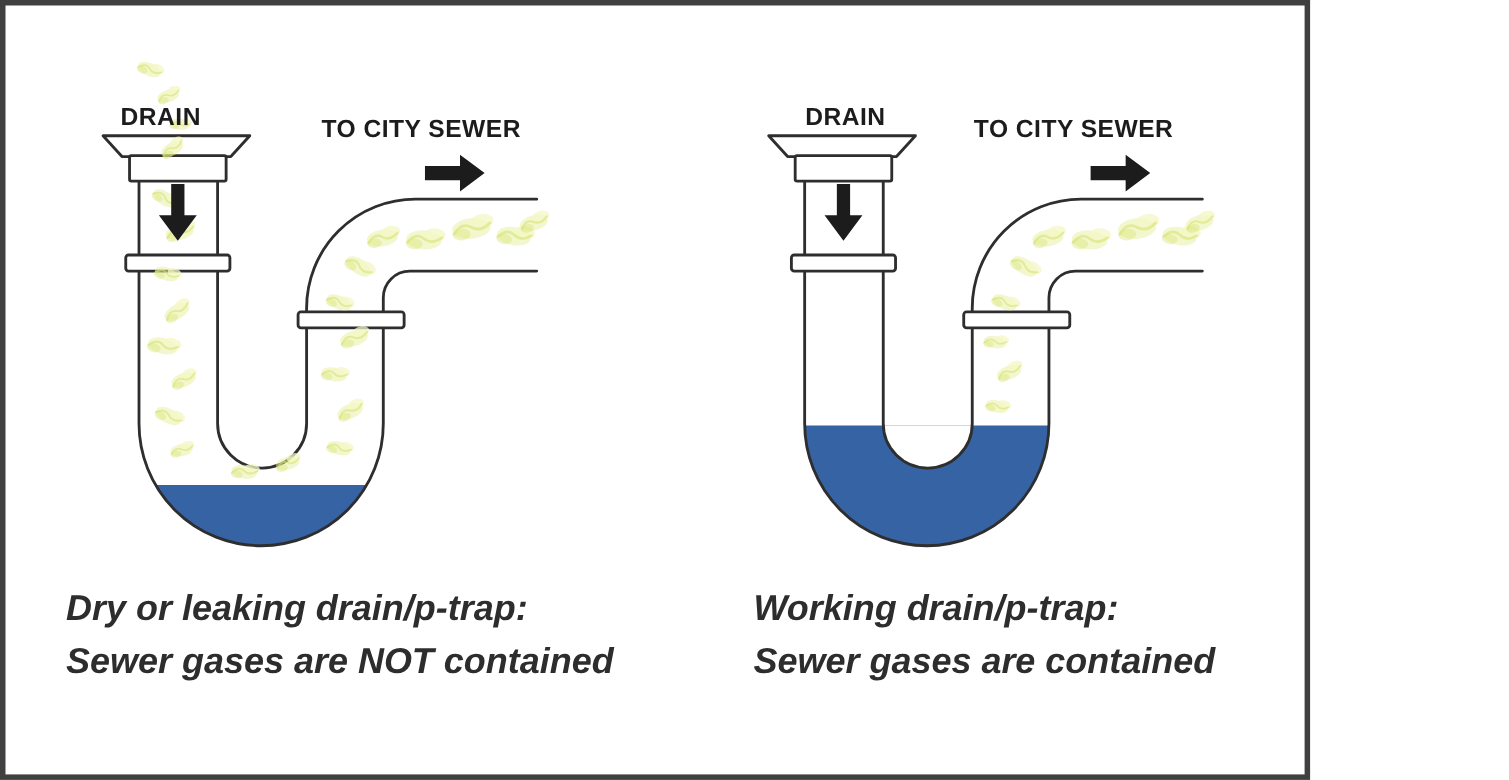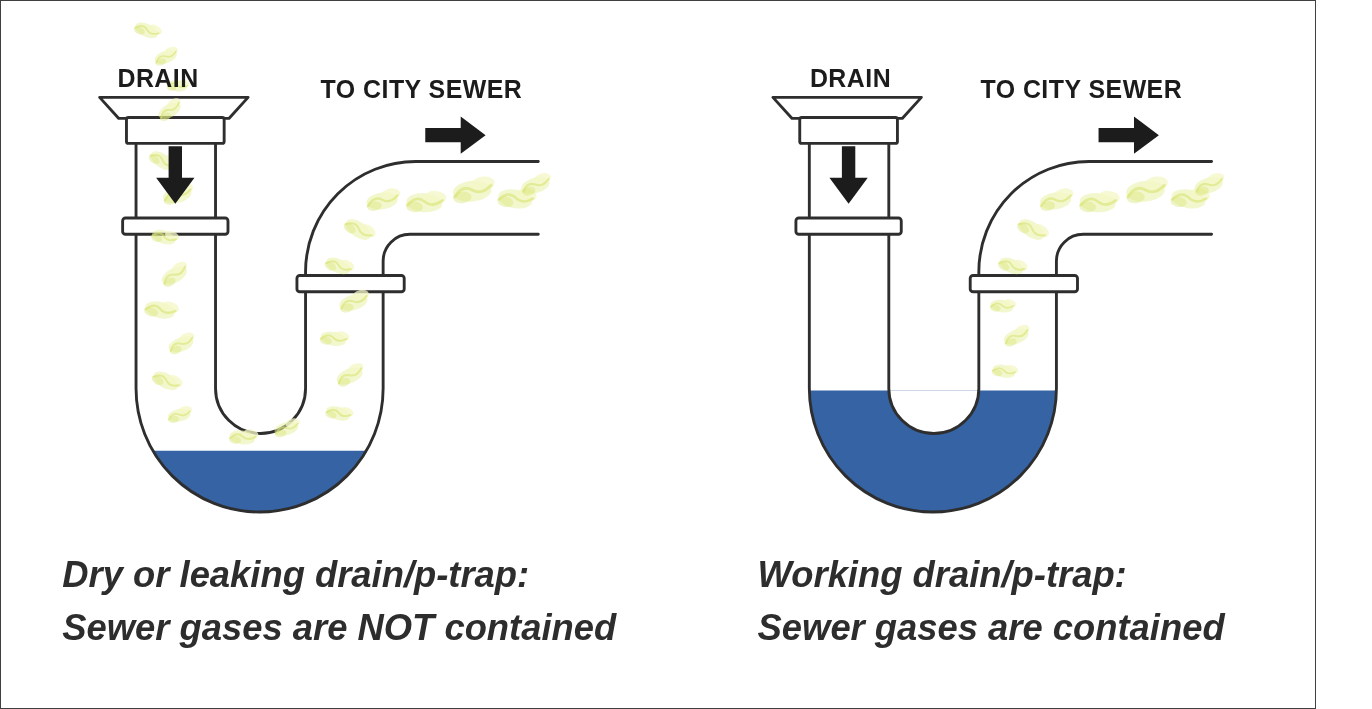--- a/index.html
+++ b/index.html
@@ -1,20 +1,20 @@
 <!DOCTYPE html>
 <html style="--background: #ffffff; --outline: #2e2e2e; --water-blue: #3563a4; --gas-light: #f4f7c6; --gas-mid: #e7ef9b; --gas-dark: #d7e370; --label-ink: #1c1c1c; --caption-ink: #2d2d2d;"><head>
 <meta charset="utf-8">
 <style>
   html,body{margin:0;padding:0;background:#fff;}
   .stage{
     position:relative;
-    width:1316px;height:709px;
+    width:1191px;height:709px;
     background:var(--background,#fff);
-    border:1px solid #404040;
+    border:5px solid #404040;
     box-sizing:border-box;
     font-family:"Liberation Sans",sans-serif;
     overflow:hidden;
   }
   .stage svg{position:absolute;inset:0;width:100%;height:100%;}
   .outline{
     stroke:var(--outline,#2e2e2e);
     stroke-width:3;fill:none;
     stroke-linecap:round;stroke-linejoin:round;
   }

